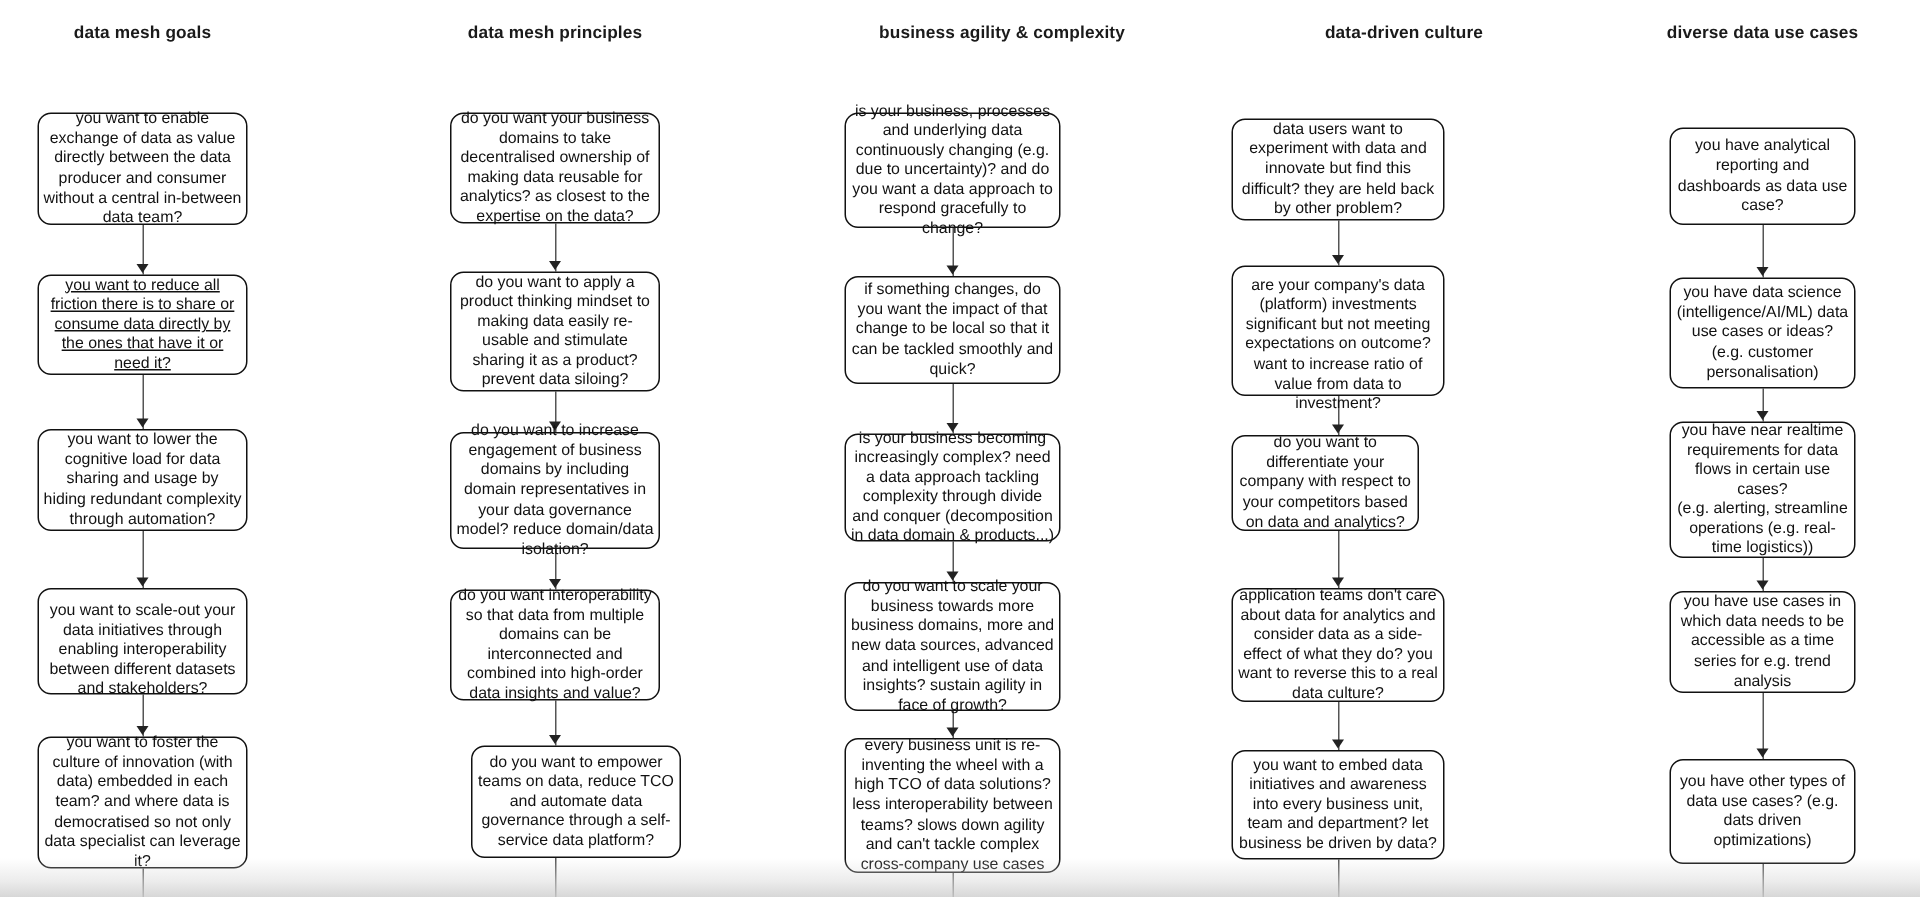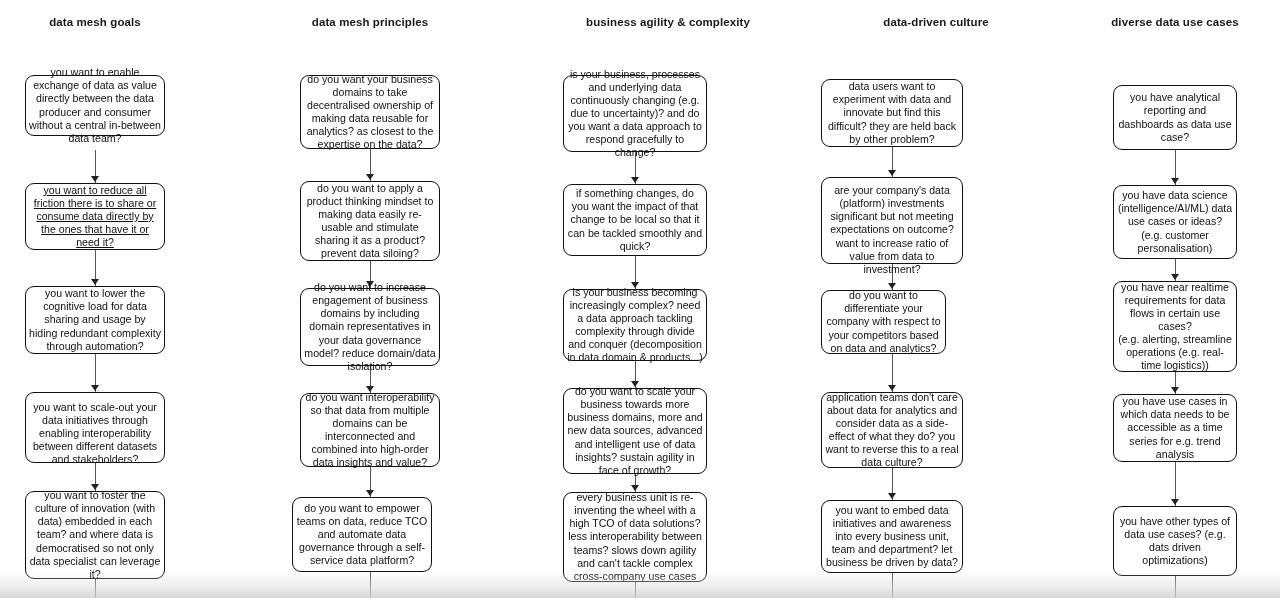--- a/index.html
+++ b/index.html
@@ -137,21 +137,21 @@
       <div class="arrowhead" style="left: 1171px; top: 178px;"></div>
       <div class="connector" style="left: 1175px; top: 259px; height: 22px;"></div>
       <div class="arrowhead" style="left: 1171px; top: 274px;"></div>
       <div class="connector" style="left: 1175px; top: 372px; height: 22px;"></div>
       <div class="arrowhead" style="left: 1171px; top: 387px;"></div>
       <div class="connector" style="left: 1175px; top: 462px; height: 44px;"></div>
       <div class="arrowhead" style="left: 1171px; top: 499px;"></div>
       <div class="connector" style="left: 1175px; top: 576px; height: 22px;"></div>
     </div>
   <div id="nodes">
-      <div class="node overflow" style="left: 25px; top: 75px; width: 140px; height: 61px; overflow: visible;">
+      <div class="node overflow" style="left: 25px; top: 75px; width: 140px; height: 75px; overflow: visible;">
         <span class="txt" style="white-space: pre-line;">you want to enable exchange of data as value directly between the data producer and consumer without a central in-between data team?</span>
       </div>
       <div class="node" style="left: 25px; top: 183px; width: 140px; height: 67px; text-decoration: underline;">
         <span class="txt" style="white-space: pre-line;">you want to reduce all friction there is to share or consume data directly by the ones that have it or need it?</span>
       </div>
       <div class="node" style="left: 25px; top: 286px; width: 140px; height: 68px;">
         <span class="txt" style="white-space: pre-line;">you want to lower the cognitive load for data sharing and usage by hiding redundant complexity through automation?</span>
       </div>
       <div class="node" style="left: 25px; top: 392px; width: 140px; height: 71px;">
         <span class="txt" style="white-space: pre-line; margin-top: 12px;">you want to scale-out your data initiatives through enabling interoperability between different datasets and stakeholders?</span>
@@ -164,21 +164,21 @@
       </div>
       <div class="node overflow" style="left: 300px; top: 181px; width: 140px; height: 80px; overflow: visible;">
         <span class="txt" style="white-space: pre-line;">do you want to apply a product thinking mindset to making data easily re-usable and stimulate sharing it as a product? prevent data siloing?</span>
       </div>
       <div class="node overflow" style="left: 300px; top: 288px; width: 140px; height: 78px; overflow: visible;">
         <span class="txt" style="white-space: pre-line;">do you want to  increase engagement of business domains by including domain representatives in your data governance model? reduce domain/data isolation?</span>
       </div>
       <div class="node overflow" style="left: 300px; top: 393px; width: 140px; height: 74px; overflow: visible;">
         <span class="txt" style="white-space: pre-line;">do you want interoperability so that data from multiple domains can be interconnected and combined into high-order data insights and value?</span>
       </div>
-      <div class="node" style="left: 292px; top: 497px; width: 140px; height: 75px;">
+      <div class="node" style="left: 314px; top: 497px; width: 140px; height: 75px;">
         <span class="txt" style="white-space: pre-line;">do you want to empower teams on data, reduce TCO and automate data governance through a self-service data platform?</span>
       </div>
       <div class="node overflow" style="left: 563px; top: 75px; width: 144px; height: 77px; overflow: visible;">
         <span class="txt" style="white-space: pre-line;">is your business, processes and underlying data continuously changing (e.g. due to uncertainty)? and do you want a data approach  to respond gracefully to change?</span>
       </div>
       <div class="node" style="left: 563px; top: 184px; width: 144px; height: 72px;">
         <span class="txt" style="white-space: pre-line;">if something changes, do you want the impact of that change to be local so that it can be tackled smoothly and quick?</span>
       </div>
       <div class="node overflow" style="left: 563px; top: 289px; width: 144px; height: 72px; overflow: visible;">
         <span class="txt" style="white-space: pre-line;">is your business becoming increasingly complex? need a data approach tackling complexity through divide and conquer (decomposition in data domain &amp; products...)</span>

